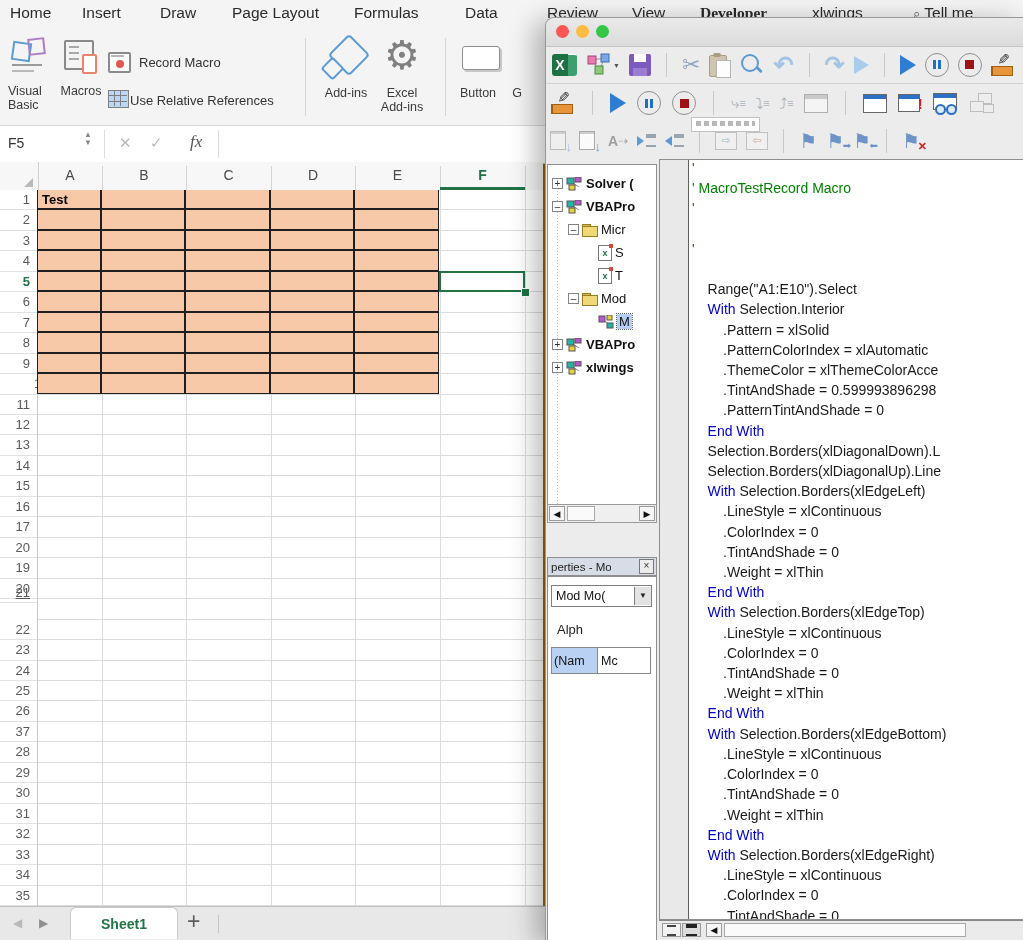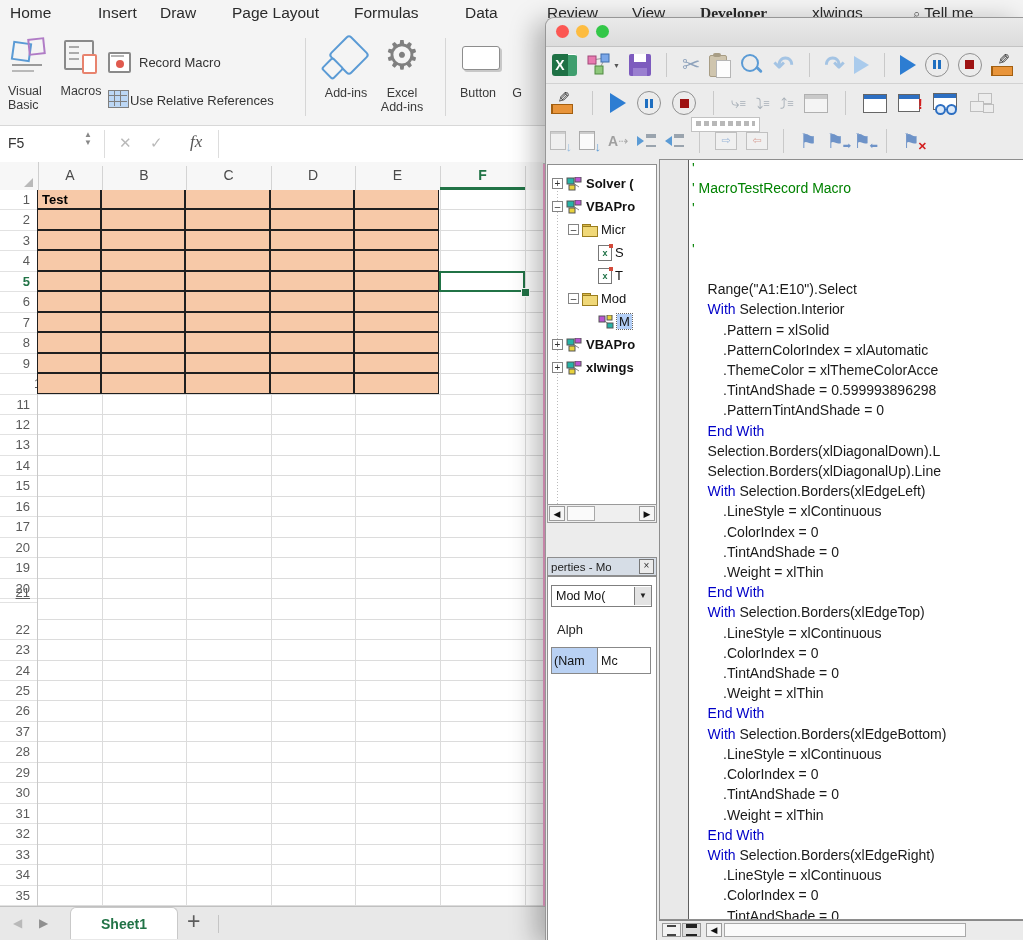--- a/index.html
+++ b/index.html
@@ -1,17 +1,17 @@
 <!DOCTYPE html>
 <html><head>
 <meta charset="utf-8">
 <style>
   html,body{margin:0;padding:0;background:#fff;}
   #app{position:relative;width:1023px;height:940px;overflow:hidden;
-       font-family:"Liberation Sans",sans-serif;background:#f9a8d4;-webkit-font-smoothing:antialiased;}
+       font-family:"Liberation Sans",sans-serif;background:#a16207;-webkit-font-smoothing:antialiased;}
   .abs{position:absolute;}
   
   #tabrow{left:0;top:0;width:1023px;height:30px;background:#f4f4f4;}
   .ribbon-tab{position:absolute;top:4px;font-size:15.5px;color:#2b2b2b;white-space:nowrap;}
   .ribbon-tab.bold{font-weight:bold;font-family:Liberation Serif, serif;}
   #ribbon{left:0;top:30px;width:545px;height:95px;background:#f4f4f4;}
   .grp-label{position:absolute;font-size:12.5px;color:#3a3a3a;text-align:center;line-height:14px;}
   .rib-sep{position:absolute;top:8px;width:1px;height:78px;background:#d6d6d6;}
   
   #fbar{left:0;top:125px;width:545px;height:37px;background:#fff;border-top:1px solid #d8d8d8;border-bottom:1px solid #c9c9c9;}
@@ -39,21 +39,21 @@
   .sb-btn{position:absolute;border:1px solid #9a9a9a;background:#f2f2f2;box-sizing:border-box;display:flex;align-items:center;justify-content:center;}
   .gline{position:absolute;background:#dcdcdc;}
 </style>
 </head>
 <body>
 
 <div id="app">
 
   <div class="abs" id="tabrow">
       <span class="ribbon-tab" style="left: 10px;">Home</span>
-      <span class="ribbon-tab" style="left: 98px; text-align: center;">Insert</span>
+      <span class="ribbon-tab" style="left: 82px; text-align: center;">Insert</span>
       <span class="ribbon-tab" style="left: 160px;">Draw</span>
       <span class="ribbon-tab" style="left: 232px;">Page Layout</span>
       <span class="ribbon-tab" style="left: 354px;">Formulas</span>
       <span class="ribbon-tab" style="left: 465px;">Data</span>
       <span class="ribbon-tab" style="left: 547px;">Review</span>
       <span class="ribbon-tab" style="left: 632px;">View</span>
       <span class="ribbon-tab bold" style="left: 700px;">Developer</span>
       <span class="ribbon-tab" style="left: 812px;">xlwings</span>
       <span class="ribbon-tab" style="left: 913px;"><span style="font-size: 13px; color: rgb(85, 85, 85); margin-right: 4px;">⌕</span>Tell me</span>
     </div>

